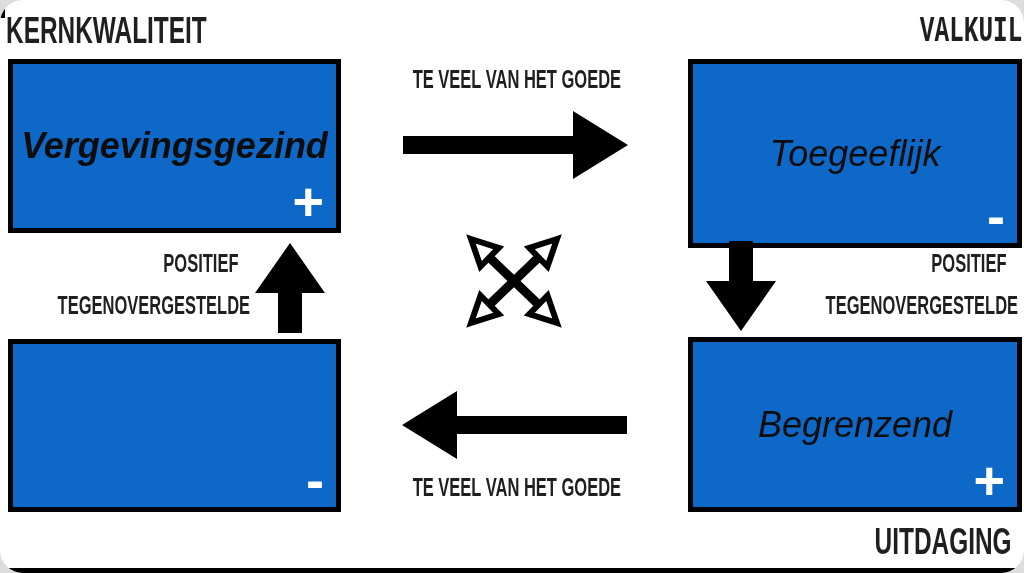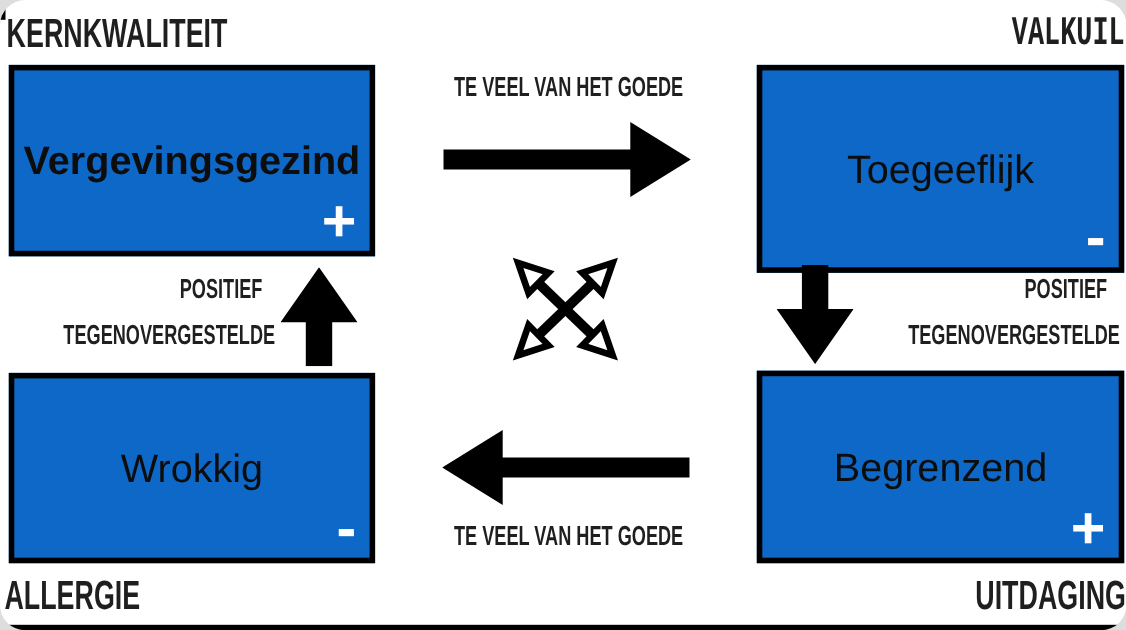--- a/index.html
+++ b/index.html
@@ -31,21 +31,21 @@
 
   
   .qbox{
     position:absolute;
     background:var(--box_fill,#0e68c7);
     border:5px solid var(--box_border,#000000);
     box-sizing:border-box;
     display:flex;align-items:center;justify-content:center;
   }
   .qbox .qtext{
-    font-size:36px;color:#0d0d0d;line-height:1.1;
+    font-size:36px;color:#0d0d0d;line-height:1.1;font-style:italic;
   }
   .qbox .qtext.bold{font-weight:700;}
   .qbox .sign{
     position:absolute;right:12px;bottom:0px;
     color:var(--sign,#ffffff);
     font-size:54px;font-weight:700;line-height:1;
   }
 
   .arrow{position:absolute;}
   svg{display:block;}
@@ -59,37 +59,33 @@
 
   <div class="edge-mark" style="left:0;top:0;width:5px;height:18px;"></div>
   <div class="edge-mark" style="left:0;bottom:0;width:1024px;height:5px;"></div>
 
   <div class="corner-label" style="left:6px;top:10px;">
     <span class="cond">KERNKWALITEIT</span>
   </div>
   <div class="corner-label right-side" style="right:2px;top:10px;width:300px;font-family:Liberation Mono, monospace;">
     <span class="cond">VALKUIL</span>
   </div>
-  <div class="corner-label" style="left:4px;top:521px;">
-    <span class="cond">ALLERGIE</span>
-  </div>
-  <div class="corner-label right-side" style="right:0px;top:521px;width:300px;">
+  <div class="corner-label right-side" style="right:12px;top:521px;width:300px;">
     <span class="cond">UITDAGING</span>
   </div>
 
   <div class="qbox" style="left:8px;top:59px;width:333px;height:174px;">
     <span class="qtext bold">Vergevingsgezind</span>
     <span class="sign">+</span>
   </div>
   <div class="qbox" style="left:688px;top:59px;width:334px;height:189px;">
     <span class="qtext">Toegeeflijk</span>
     <span class="sign">-</span>
   </div>
   <div class="qbox" style="left:8px;top:339px;width:333px;height:173px;">
-    <span class="qtext">Wrokkig</span>
     <span class="sign">-</span>
   </div>
   <div class="qbox" style="left:688px;top:337px;width:334px;height:175px;">
     <span class="qtext">Begrenzend</span>
     <span class="sign">+</span>
   </div>
 
   <div class="mid-label one-line" style="left:355px;top:62px;width:320px;">
     <span class="cond">TE VEEL VAN HET GOEDE</span>
   </div>

